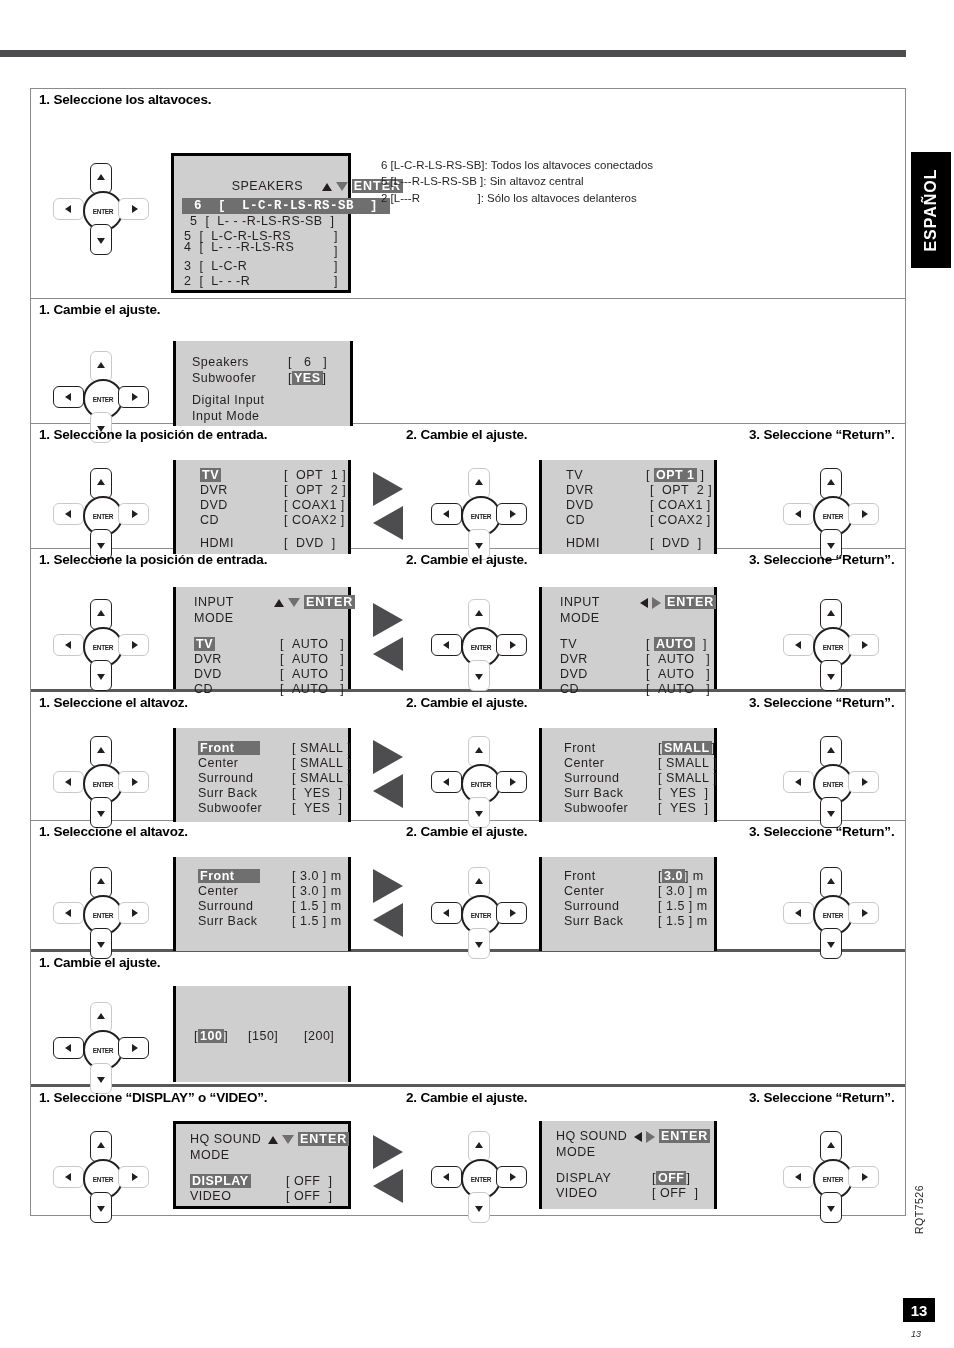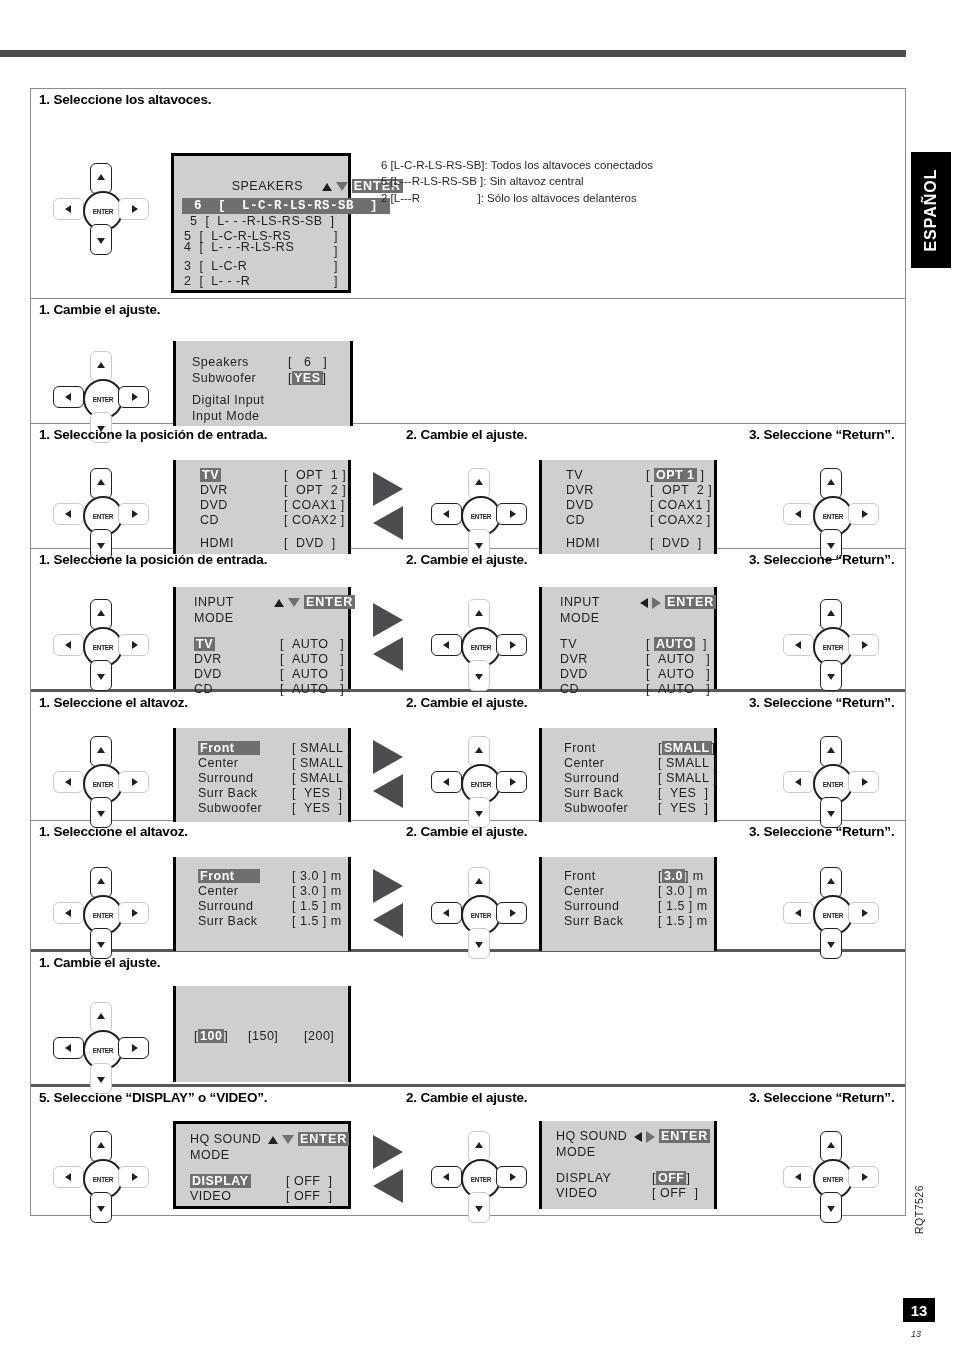--- a/index.html
+++ b/index.html
@@ -594,21 +594,21 @@
         <div class="osd bd-lr" style="left:142px;top:8px;width:178px;height:96px;">
           <div class="ln" style="left:18px;top:43px;">[<span class="hl">100</span>]</div>
           <div class="ln" style="left:72px;top:43px;">[<span>150</span>]</div>
           <div class="ln" style="left:128px;top:43px;">[<span>200</span>]</div>
         </div>
       </div>
     </div>
 
     <div class="sec" style="height:128px;">
       <div class="heads">
-        <div class="head h1">5. Seleccione “DISPLAY” o “VIDEO”.</div>
+        <div class="head h1">1. Seleccione “DISPLAY” o “VIDEO”.</div>
         <div class="head h2">2. Cambie el ajuste.</div>
         <div class="head h3">3. Seleccione “Return”.</div>
       </div>
       <div class="body">
 
         <div class="dpad" style="left:22px;top:18px;">
           <div class="btn vert up">
               <i class="tri"></i>
             </div>
           <div class="btn horz lf dim">

